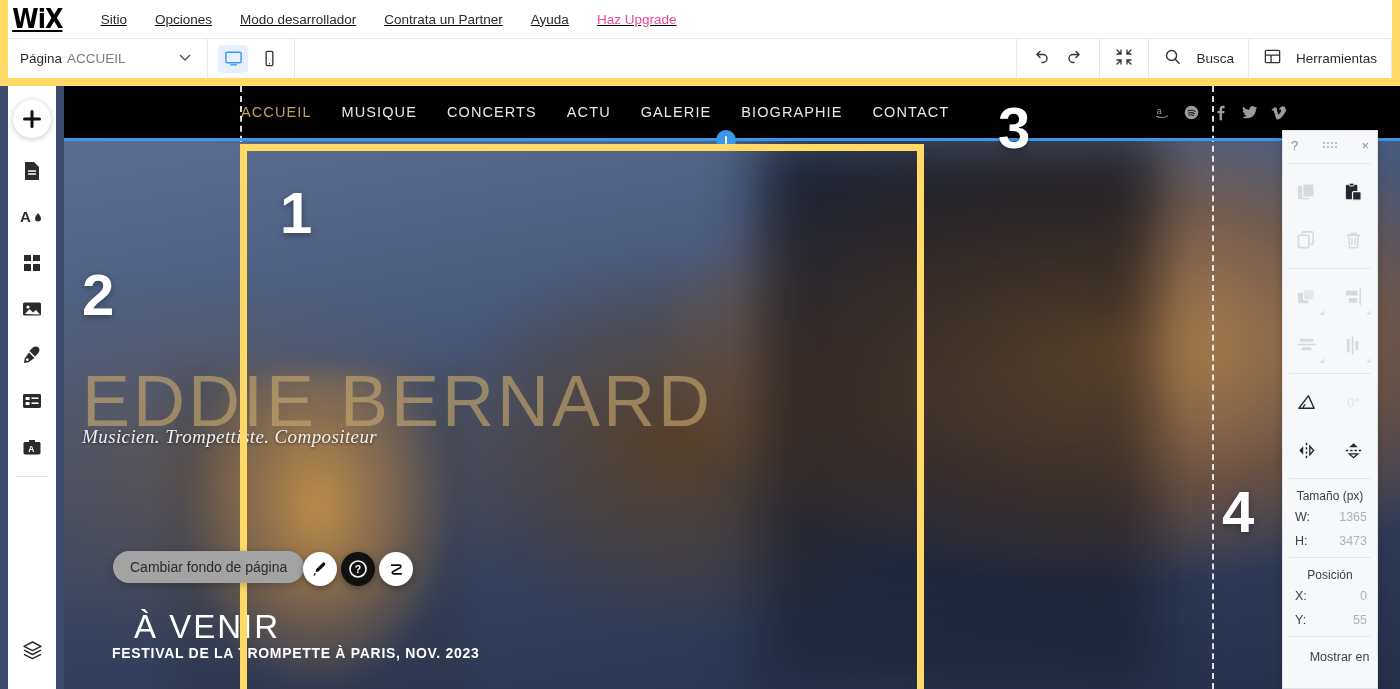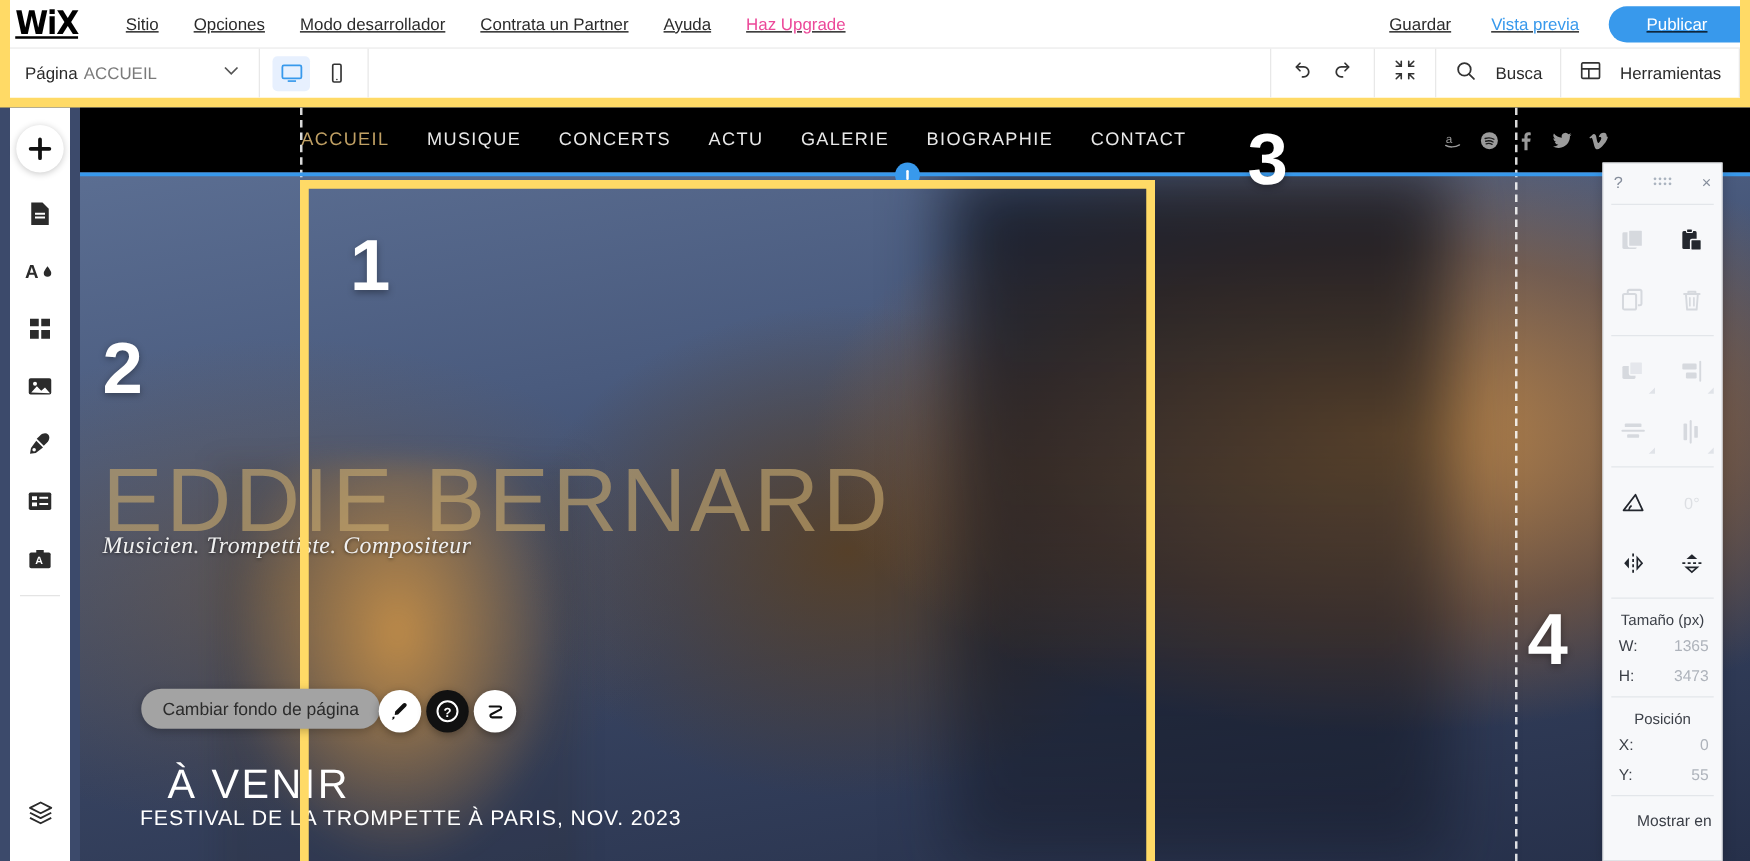--- a/index.html
+++ b/index.html
@@ -148,21 +148,21 @@
     font-family:"Liberation Serif", serif; font-style:italic;
     font-size:19px; color:#f0f0f0; letter-spacing:.4px;
     text-shadow:0 1px 3px rgba(0,0,0,.6);
   }
   .hero-avenir{
     position:absolute; left:48px; top:470px; z-index:3;
     font-size:33px; letter-spacing:2px; color:#fff;margin-left:22px;
   }
   .hero-event{
     position:absolute; left:48px; top:507px; z-index:3;
-    font-size:17px; letter-spacing:.7px; color:#fff;
+    font-size:14px; letter-spacing:.7px; color:#fff;font-weight:bold;
   }
 
   
   .blue-line{
     position:absolute; left:0; top:52px; width:100%; height:3px;
     background:#3899ec; z-index:12;
   }
   .blue-handle{
     position:absolute; left:652px; top:44px; width:20px; height:20px;
     background:#3899ec; border-radius:50%; z-index:13;
@@ -241,25 +241,20 @@
 
     <div class="topbar">
       <div class="wix-logo">WiX</div>
       <div class="menu-item">Sitio</div>
       <div class="menu-item">Opciones</div>
       <div class="menu-item">Modo desarrollador</div>
       <div class="menu-item">Contrata un Partner</div>
       <div class="menu-item">Ayuda</div>
       <div class="menu-item upgrade">Haz Upgrade</div>
 
-      <div class="topbar-right">
-        <div class="menu-item">Guardar</div>
-        <div class="menu-item link-blue">Vista previa</div>
-        <button class="publish-btn">Publicar</button>
-      </div>
     </div>
 
     <div class="toolbar2">
       <div class="page-select">
         <span class="lbl">Página</span>
         <span class="val">ACCUEIL</span>
         <span class="chev">
           <svg width="16" height="16" viewBox="0 0 16 16">
               <path d="M3 6l5 5 5-5" fill="none" stroke="#555" stroke-width="1.4"></path>
             </svg>

